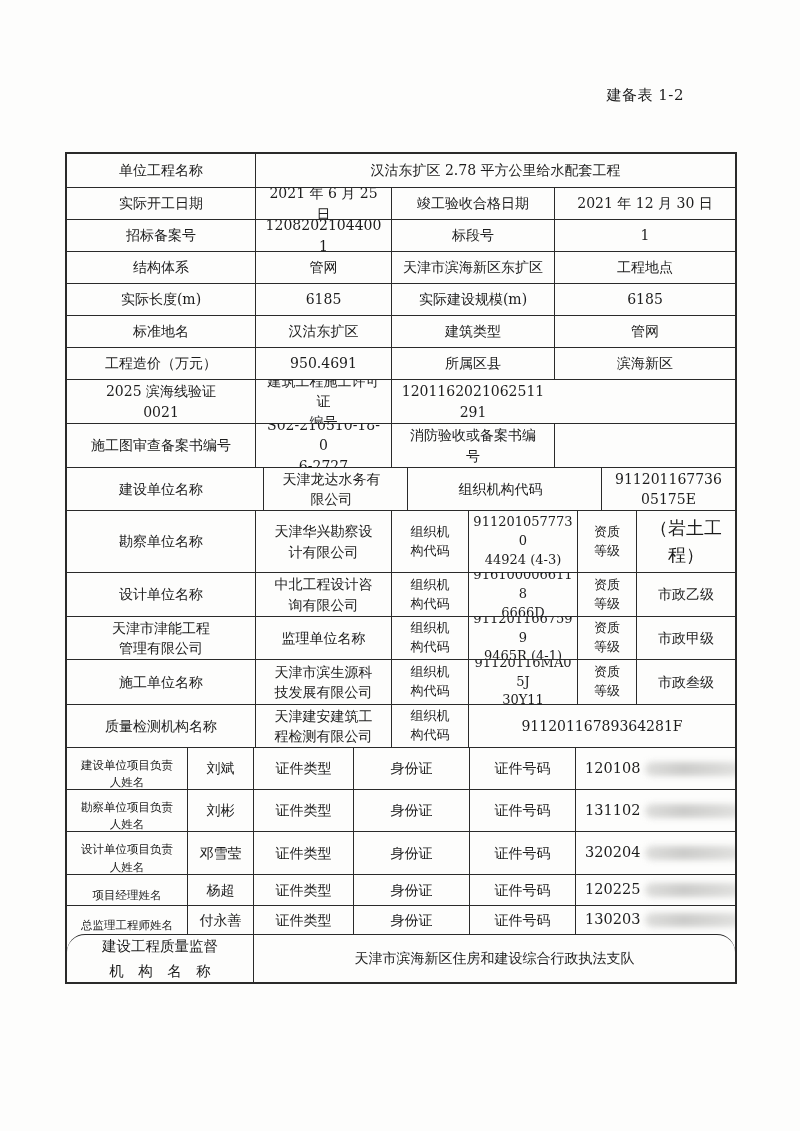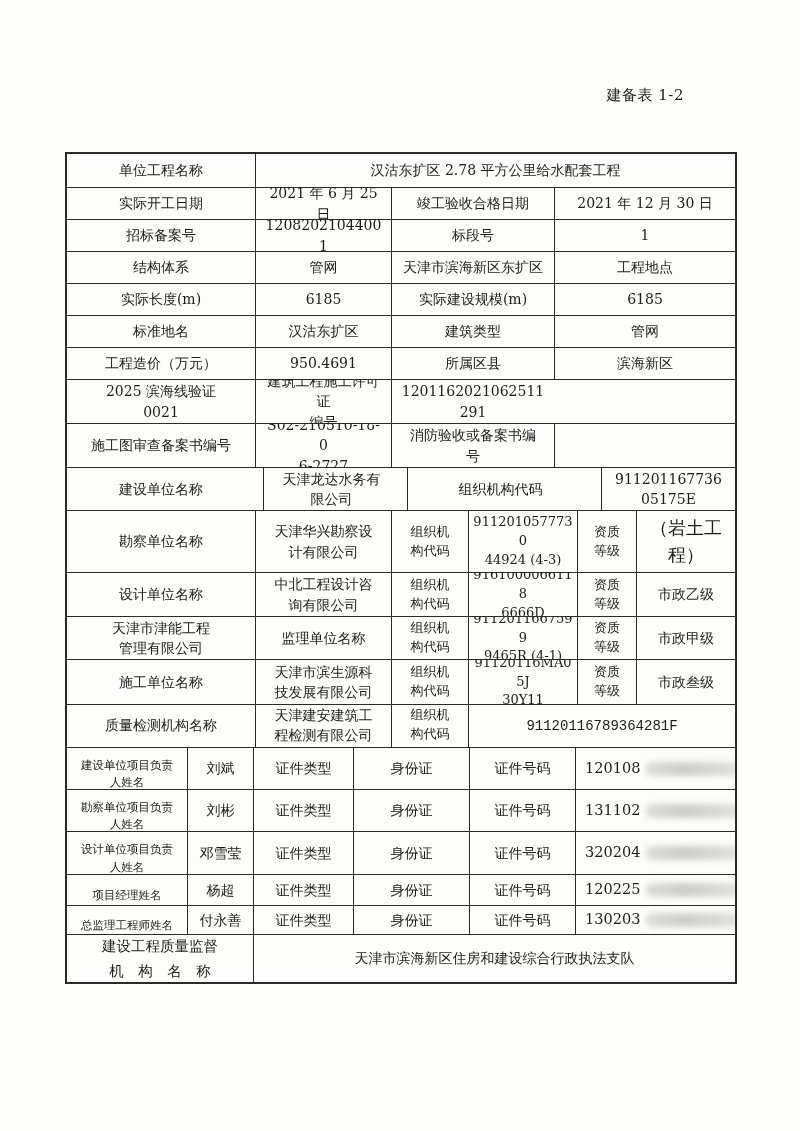--- a/index.html
+++ b/index.html
@@ -40,23 +40,23 @@
     overflow: hidden;
     white-space: pre-line;
   }
   .cell:first-child { border-left: none; }
   .val { word-break: break-all; }
   
   .row-head   { grid-template-columns: 188px 1fr; height: 33px; }
   .row-pair   { grid-template-columns: 188px 136px 163px 1fr; }
   .row-owner  { grid-template-columns: 188px 136px 186px 1fr; height: 43px; gap: 8px; }
   .row-unit   { grid-template-columns: 188px 136px 77px 109px 59px 1fr; }
-  .row-qc     { grid-template-columns: 188px 136px 77px 1fr; height: 43px; font-family: Liberation Mono, monospace; }
+  .row-qc     { grid-template-columns: 188px 136px 77px 1fr; height: 43px; }
   .row-person { grid-template-columns: 120px 66px 100px 116px 106px 1fr; }
-  .row-footer { grid-template-columns: 186px 1fr; height: 48px; }
+  .row-footer { grid-template-columns: 186px 1fr; height: 48px; border-radius: 18px; }
   
   .wrap3 span { display: inline-block; width: 3.15em; }
   .wrap2 span { display: inline-block; width: 2.15em; }
   .code-cell { font-size: 13px; padding: 2px 4px; }
   .qual-cell { font-size: 18px; padding: 2px 4px; }
   .small-label { font-size: 11.5px; padding: 2px 6px; line-height: 1.5; margin-top: 11px; }
   .footer-label { font-size: 14.5px; line-height: 1.7; }
   .id-cell { justify-content: flex-start; font-size: 14.5px; }
   .redaction {
     display: inline-block; width: 96px; height: 14px;

